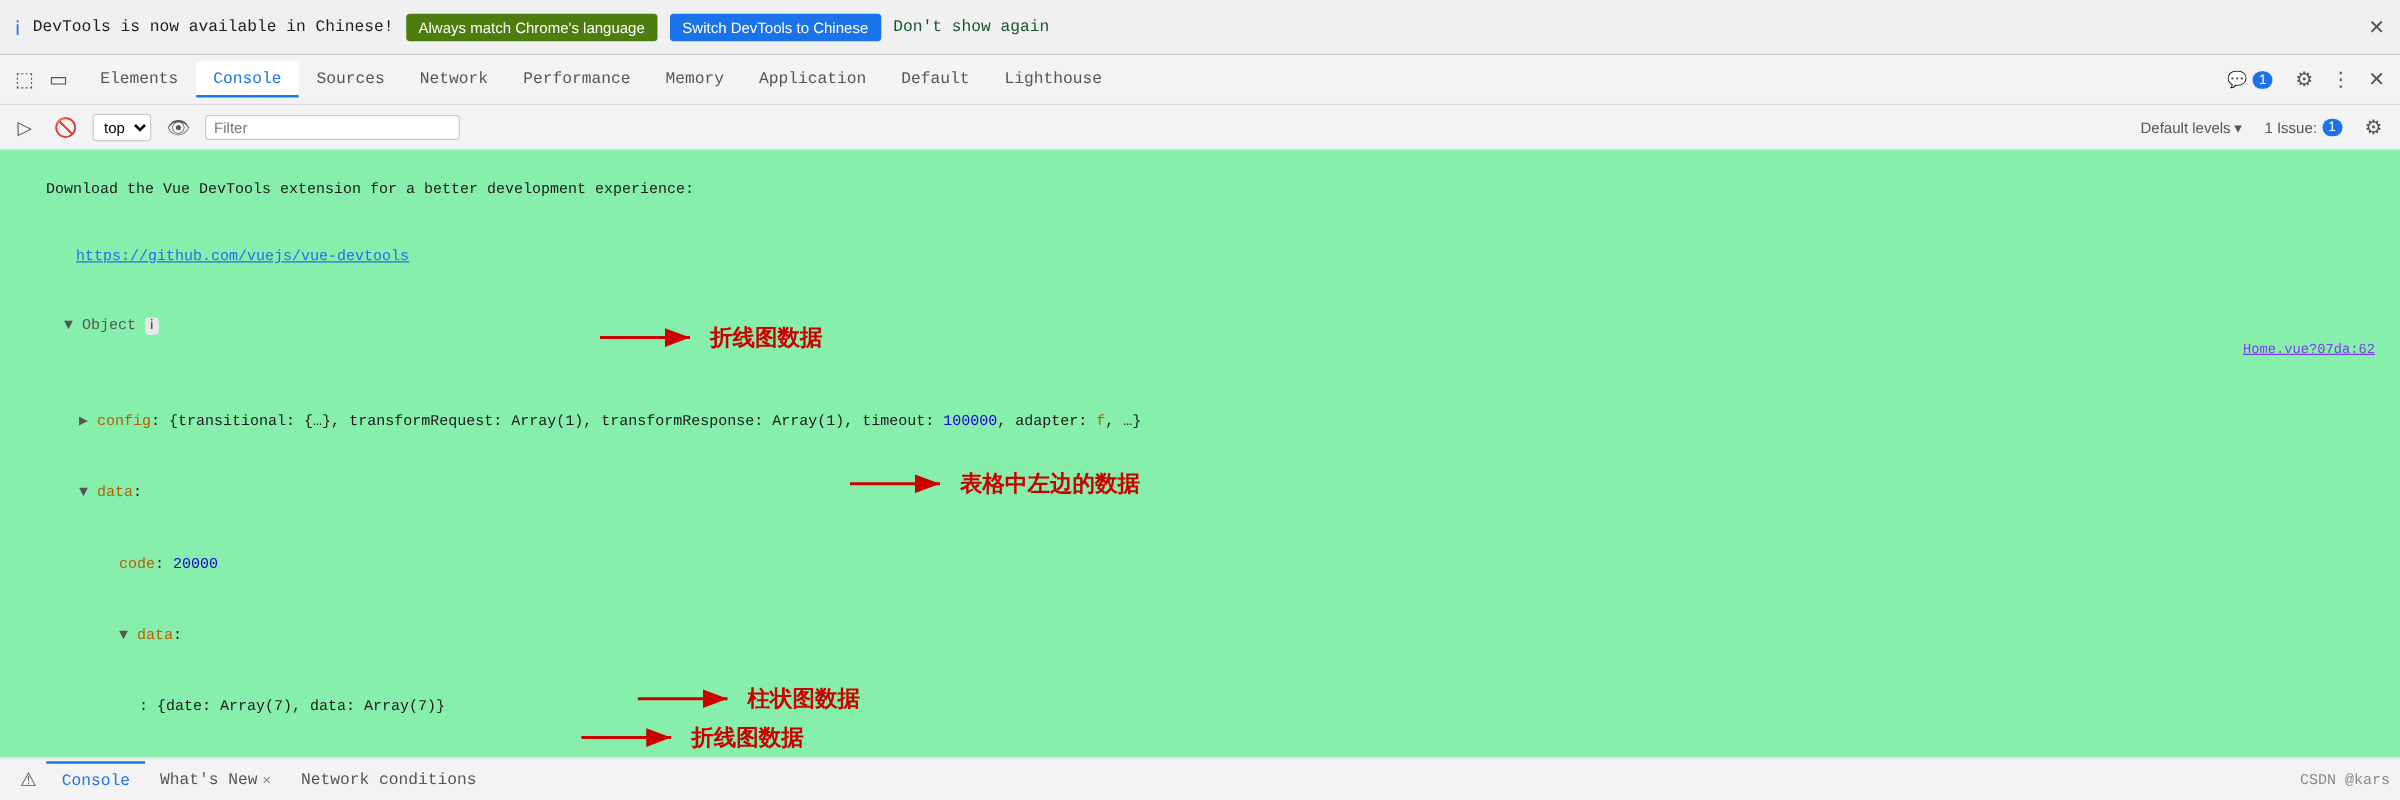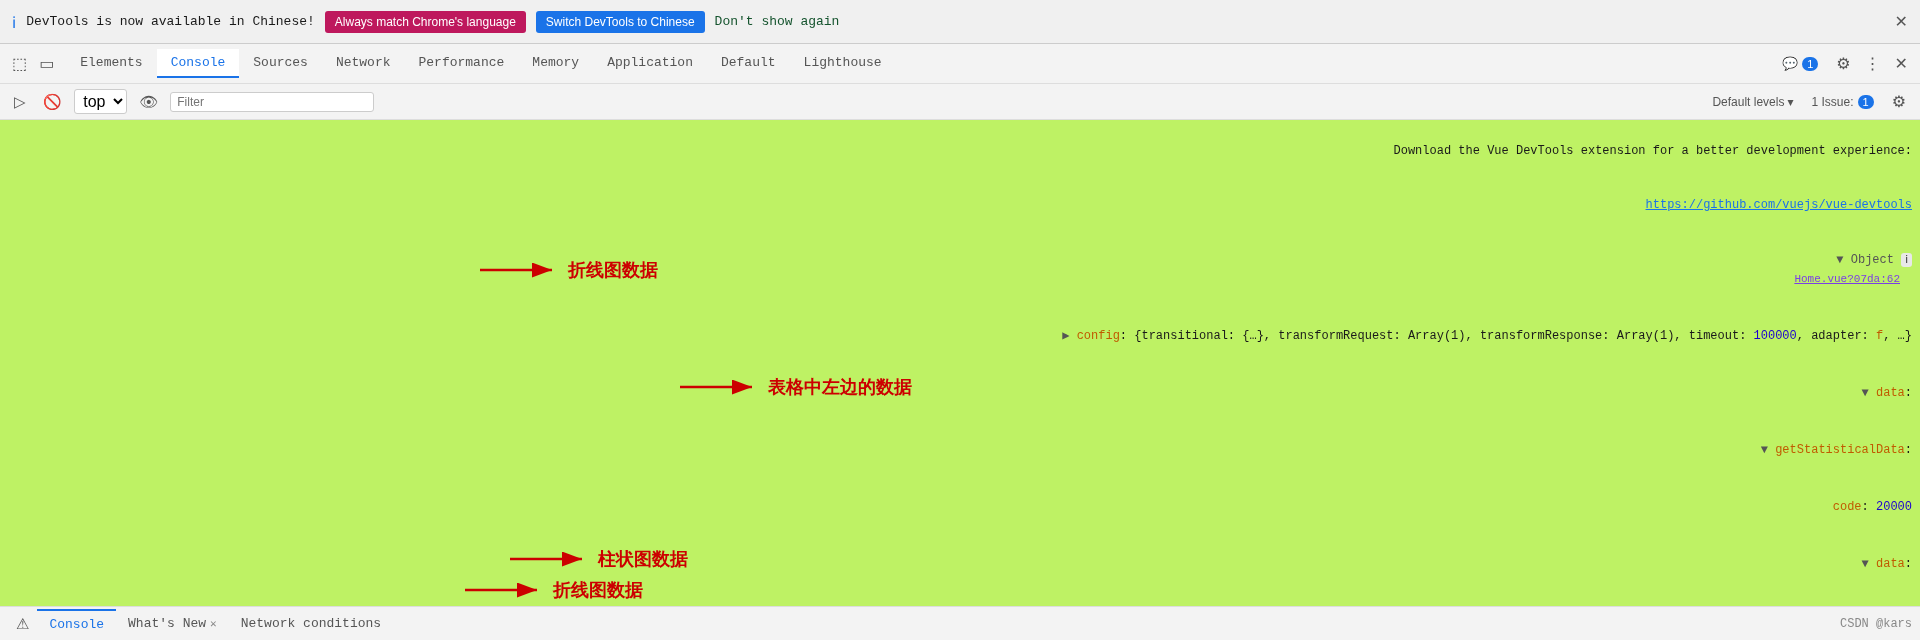--- a/index.html
+++ b/index.html
@@ -10,21 +10,21 @@
       background: #f0f0f0;
       border-bottom: 1px solid #ccc;
       height: 44px;
       display: flex;
       align-items: center;
       padding: 0 12px;
       gap: 10px;
       font-size: 13px;
     }
     #notification-bar .btn-blue {
-      background: #be185d;
+      background: #4d7c0f;
       color: #fff;
       border: none;
       padding: 4px 10px;
       border-radius: 3px;
       cursor: pointer;
       font-size: 12px;
     }
     #notification-bar .btn-blue2 {
       background: #1a73e8;
       color: #fff;
@@ -127,21 +127,21 @@
       cursor: pointer;
       font-size: 15px;
       color: #555;
       padding: 3px 6px;
       border-radius: 3px;
     }
     .toolbar-select {
       border: 1px solid #ccc;
       background: #fff;
       padding: 2px 4px;
-      font-size: 16px;
+      font-size: 12px;
       border-radius: 3px;
       cursor: pointer;
     }
     #filter-input {
       border: 1px solid #ccc;
       padding: 2px 6px;
       font-size: 12px;
       border-radius: 3px;
       width: 180px;
     }
@@ -183,24 +183,23 @@
       cursor: pointer;
       font-size: 16px;
       color: #555;
       padding: 3px 6px;
     }
 
     
     #main-content {
       height: calc(640px - 44px - 40px - 36px - 34px);
       overflow-y: auto;
-      background: #bef264;
+      background: #86efac;
       padding: 4px 0;
       position: relative;
-      text-align: right;
     }
 
     
     .console-line {
       font-family: 'Consolas', 'Courier New', monospace;
       font-size: 12px;
       line-height: 18px;
       padding: 0 8px;
       white-space: pre;
     }
@@ -360,23 +359,20 @@
     </div>
 
     <div class="obj-line indent1">
       <span class="triangle">▶ </span><span style="color:#c05b00;">config</span><span>: {transitional: {…}, transformRequest: Array(1), transformResponse: Array(1), timeout: <span style="color:#1c00cf;">100000</span>, adapter: <span style="color:#c05b00;">f</span>, …}</span>
     </div>
 
     <div class="obj-line indent1">
       <span class="triangle">▼ </span><span style="color:#c05b00;">data</span><span>:</span>
     </div>
 
-    <div class="obj-line indent2">
-      <span class="triangle">▼ </span><span style="color:#c05b00;">getStatisticalData</span><span>:</span>
-    </div>
 
     <div class="obj-line indent3">
       <span style="color:#c05b00;margin-top:15px;">code</span>: <span style="color:#1c00cf;">20000</span>
     </div>
 
     <div class="obj-line indent3">
       <span class="triangle">▼ </span><span style="color:#c05b00;">data</span><span>:</span>
     </div>
 
     <div class="obj-line indent4">

